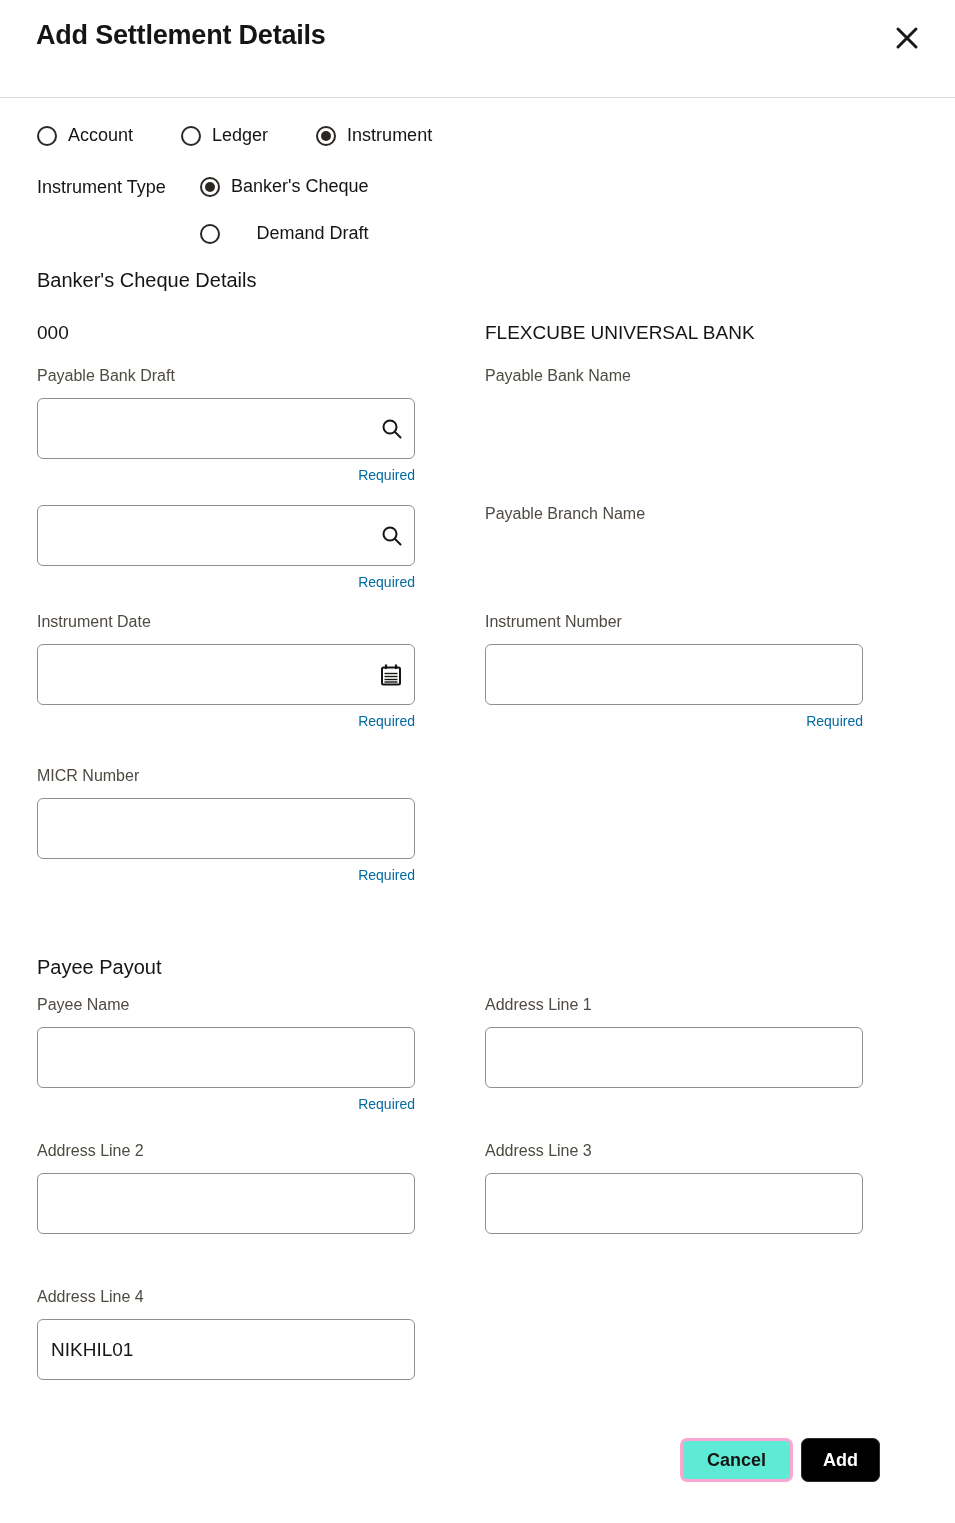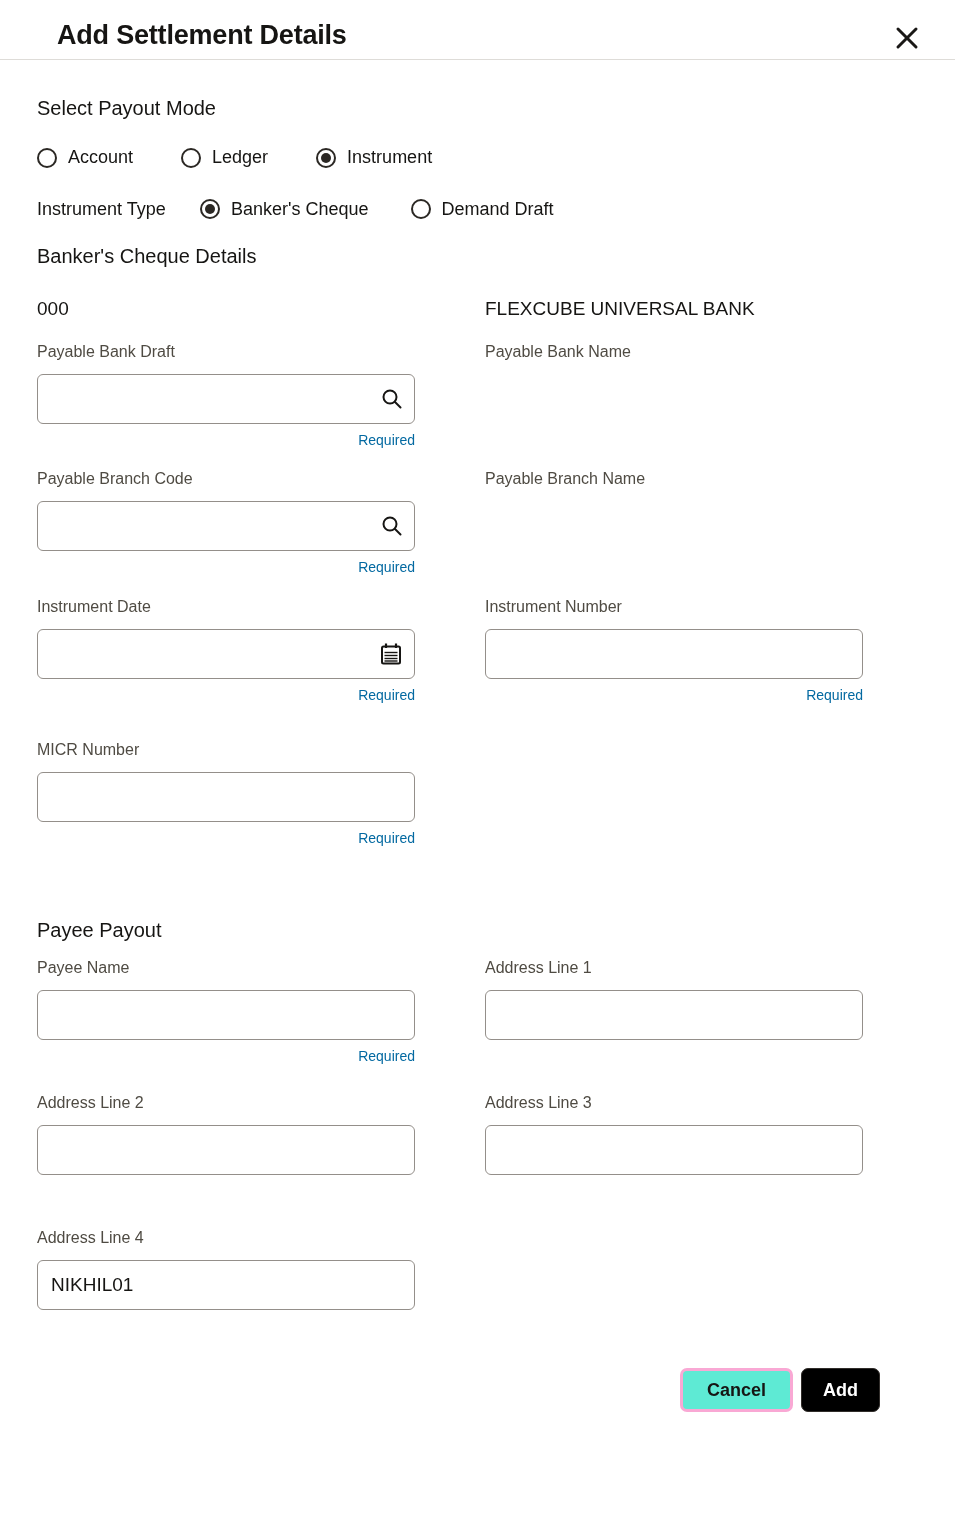--- a/index.html
+++ b/index.html
@@ -1,50 +1,50 @@
 <!DOCTYPE html>
 <html><head>
 <meta charset="utf-8">
 <style>
   * { margin:0; padding:0; box-sizing:border-box; }
   html,body { width:955px; height:1523px; background:#ffffff;
     font-family:"Liberation Sans", sans-serif; color:#161513; overflow:hidden; }
 
   
-  .dialog-header { height:60px; display:flex; justify-content:space-between;
-    align-items:flex-start; padding:20px 32px 0 57px;
+  .dialog-header { height:98px; display:flex; justify-content:space-between;
+    align-items:flex-start; padding:20px 32px 0 36px;
     border-bottom:1px solid #dedcd8; }
   .dialog-title { font-size:27px; font-weight:700; color:#161513; letter-spacing:-0.2px; }
   .close-btn { background:none; border:none; cursor:pointer; padding:2px; margin-top:2px; }
 
   .content { padding:0 37px; }
   .section-heading { font-size:20px; font-weight:500; color:#161513; }
 
   
   .radio-row { display:flex; align-items:center; gap:48px; margin-top:27px; }
   .radio-option { display:flex; align-items:center; gap:11px; font-size:18px;
     color:#161513; cursor:pointer;justify-content:space-between; }
   .radio-circle { width:20px; height:20px; border:2px solid #2b2824;
     border-radius:50%; position:relative; flex:none; background:#fff; }
   .radio-circle.selected::after { content:""; position:absolute; inset:3px;
     background:#2b2824; border-radius:50%; }
 
   .itype-row { display:flex; margin-top:30px; }
   .itype-label { font-size:18px; color:#161513; width:163px; flex:none; padding-top:1px; }
-  .itype-options { display:flex; flex-direction:row; gap:42px; }
+  .itype-options { display:flex; flex-direction:column; gap:26px; }
 
   
   .row { display:grid; grid-template-columns:378px 378px; column-gap:70px; align-items:start; }
 
   .static-field .field-label { font-size:16px; color:#4f4b43; }
   .static-field .field-value { font-size:19px; color:#161513; margin-top:15px; }
 
   .field .field-label { font-size:16px; color:#4f4b43; margin-bottom:13px; }
   .input-wrap { position:relative; }
-  .text-input { width:100%; height:50px; border:1px solid #948f8a; border-radius:6px;
+  .text-input { width:100%; height:61px; border:1px solid #948f8a; border-radius:6px;
     background:#fff; font-size:19px; color:#161513; padding:0 13px;
     font-family:"Liberation Sans", sans-serif; outline:none; }
   .text-input.has-icon { padding-right:46px; }
   .trailing-icon { position:absolute; right:11px; top:50%; transform:translateY(-50%);
     cursor:pointer; display:flex; }
   .required-note { font-size:14px; color:#0369a1; text-align:right; margin-top:8px; }
 
   .mt-heading-bc { margin-top:25px; }
   .mt-static { margin-top:15px; }
   .mt-r1 { margin-top:23px; }
@@ -75,21 +75,20 @@
   <button class="close-btn">
     <svg width="28" height="28" viewBox="0 0 28 28">
       <line x1="5" y1="5" x2="23" y2="23" stroke="#1a1816" stroke-width="3" stroke-linecap="round"></line>
       <line x1="23" y1="5" x2="5" y2="23" stroke="#1a1816" stroke-width="3" stroke-linecap="round"></line>
     </svg>
   </button>
 </div>
 
 <div class="content">
 
-  <div class="section-heading mt-payout">Select Payout Mode</div>
 
   <div class="radio-row">
     <div class="radio-option">
       <span class="radio-circle"></span>
       <span>Account</span>
     </div>
     <div class="radio-option">
       <span class="radio-circle"></span>
       <span>Ledger</span>
     </div>
@@ -138,21 +137,20 @@
       </div>
       <div class="required-note">Required</div>
     </div>
     <div class="field">
       <div class="field-label">Payable Bank Name</div>
     </div>
   </div>
 
   <div class="row mt-r2">
     <div class="field">
-      <div class="field-label">Payable Branch Code</div>
       <div class="input-wrap">
         <input class="text-input has-icon" type="text" value="" style="">
         <span class="trailing-icon">
           <svg width="24" height="24" viewBox="0 0 24 24" fill="none">
             <circle cx="10" cy="10" r="6.5" stroke="#161513" stroke-width="2"></circle>
             <line x1="15" y1="15" x2="20.5" y2="20.5" stroke="#161513" stroke-width="2" stroke-linecap="round"></line>
           </svg>
         </span>
       </div>
       <div class="required-note">Required</div>

